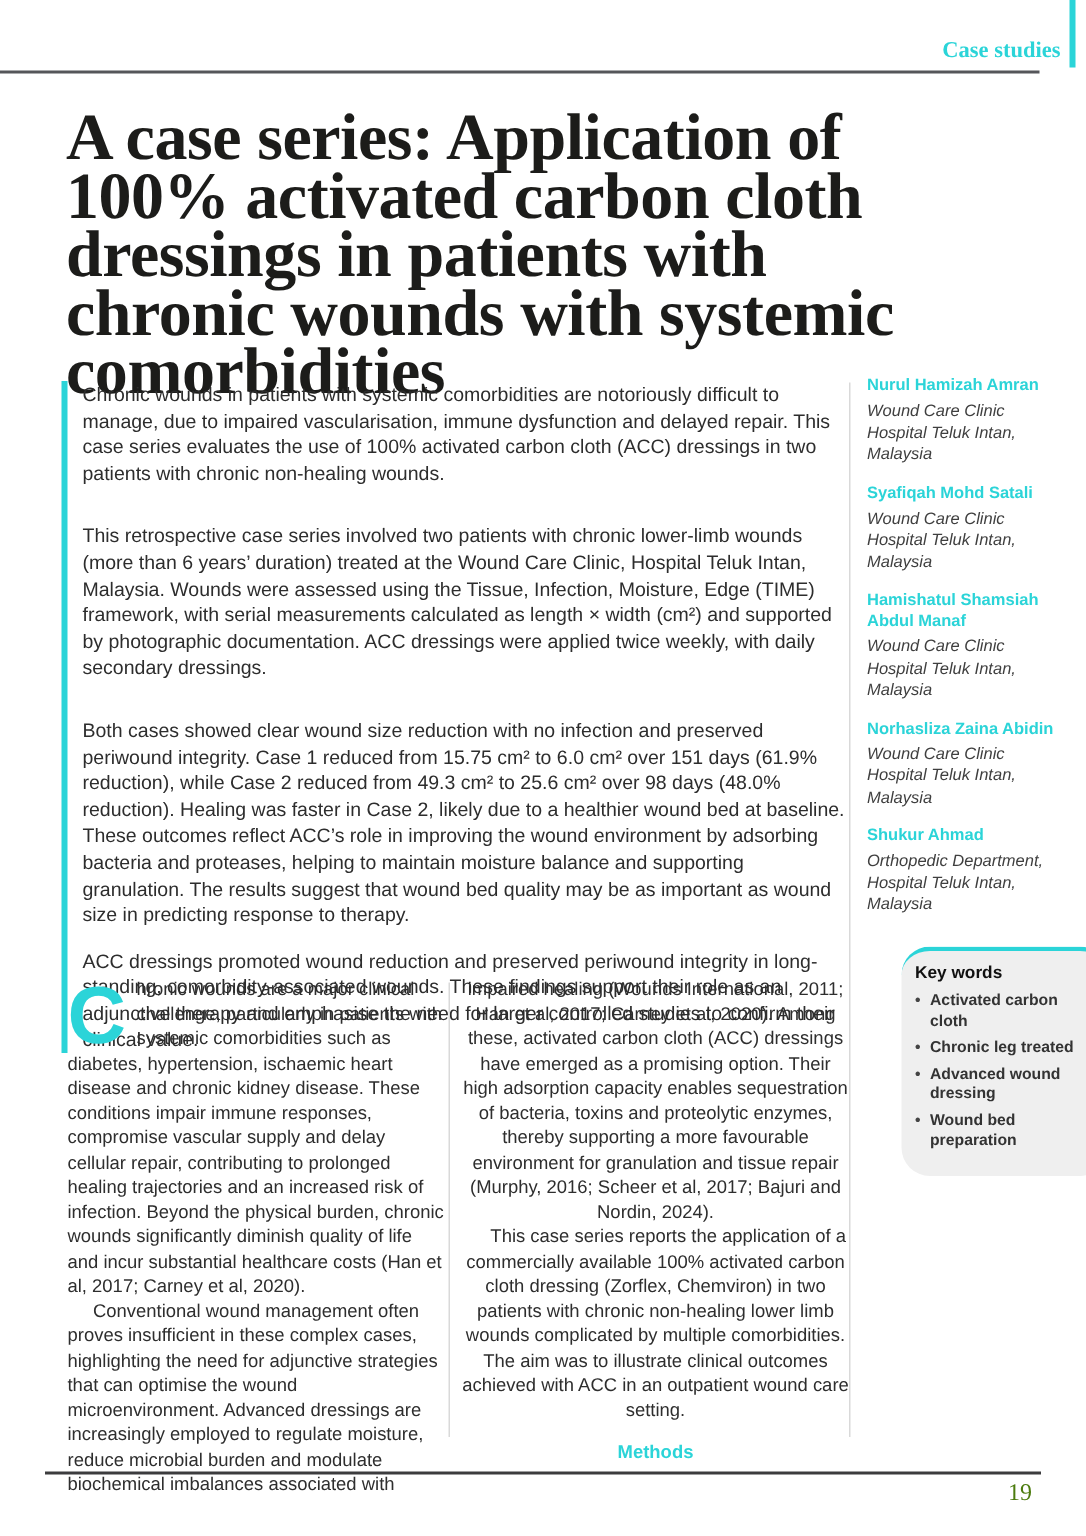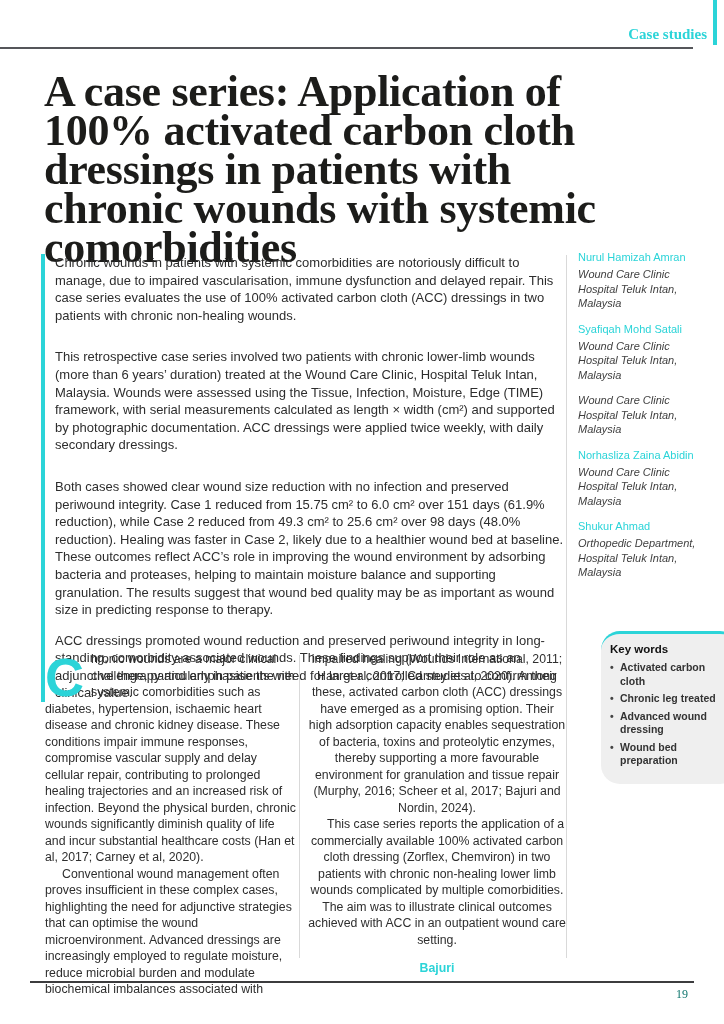--- a/index.html
+++ b/index.html
@@ -43,21 +43,21 @@
   }
   .abstract p { margin: 0 0 9px 0; }
   .abstract p.tight { margin-bottom: 0; margin-top: 24px; }
   .abstract p.conclusion { margin-top: 13px; margin-bottom: 0; }
   
   .authors {
     position: absolute; left: 578px; top: 250px; width: 136px;
   }
   .author { margin-bottom: 11px; }
   .author-name {
-    color: #2BD4D8; font-weight: normal; font-size: 11px; line-height: 14px;
+    color: #2BD4D8; font-weight: bold; font-size: 11px; line-height: 14px;
     margin-bottom: 3px;
   }
   .author-affiliation {
     font-style: italic; font-size: 11px; line-height: 14.5px; color: #3f3f3f;
     white-space: pre-line;
   }
   
   .keywords-box {
     position: absolute; left: 601px; top: 631px; width: 138px;
     background: #efefef;
@@ -102,21 +102,21 @@
   }
   .footer {
     position: absolute; left: 45px; top: 987px;
     font-family: "Liberation Serif", serif; font-size: 12.5px; font-weight: bold;
   }
   .footer .journal { color: #3A41AE; }
   .footer .sep { color: #b3b3b3; margin: 0 7px; font-weight: normal; }
   .footer .volume { color: #222; }
   .page-number {
     position: absolute; right: 36px; top: 987px;
-    font-family: "Liberation Serif", serif; font-size: 12px; color: #0f766e;
+    font-family: "Liberation Serif", serif; font-size: 16px; color: #4d7c0f;
   }
 </style>
 </head>
 <body>
 
 <div class="page">
 
   <div class="top-accent-bar"></div>
   <div class="section-label">Case studies</div>
   <div class="header-rule"></div>
@@ -137,20 +137,21 @@
 Hospital Teluk Intan,
 Malaysia</div>
     </div>
     <div class="author">
       <div class="author-name">Syafiqah Mohd Satali</div>
       <div class="author-affiliation">Wound Care Clinic
 Hospital Teluk Intan,
 Malaysia</div>
     </div>
     <div class="author">
+      <div class="author-name">Hamishatul Shamsiah Abdul Manaf</div>
       <div class="author-affiliation">Wound Care Clinic
 Hospital Teluk Intan,
 Malaysia</div>
     </div>
     <div class="author">
       <div class="author-name">Norhasliza Zaina Abidin</div>
       <div class="author-affiliation">Wound Care Clinic
 Hospital Teluk Intan,
 Malaysia</div>
     </div>
@@ -173,21 +174,21 @@
   </div>
 
   <div class="col col-left">
     <p><span class="drop-cap">C</span><span>hronic wounds are a major clinical challenge, particularly in patients with systemic comorbidities such as diabetes, hypertension, ischaemic heart disease and chronic kidney disease. These conditions impair immune responses, compromise vascular supply and delay cellular repair, contributing to prolonged healing trajectories and an increased risk of infection. Beyond the physical burden, chronic wounds significantly diminish quality of life and incur substantial healthcare costs (Han et al, 2017; Carney et al, 2020).</span></p>
     <p class="indent">Conventional wound management often proves insufficient in these complex cases, highlighting the need for adjunctive strategies that can optimise the wound microenvironment. Advanced dressings are increasingly employed to regulate moisture, reduce microbial burden and modulate biochemical imbalances associated with</p>
   </div>
 
   <div class="col col-right">
     <p>impaired healing (Wounds International, 2011; Han et al, 2017; Carney et al, 2020). Among these, activated carbon cloth (ACC) dressings have emerged as a promising option. Their high adsorption capacity enables sequestration of bacteria, toxins and proteolytic enzymes, thereby supporting a more favourable environment for granulation and tissue repair (Murphy, 2016; Scheer et al, 2017; Bajuri and Nordin, 2024).</p>
     <p class="indent">This case series reports the application of a commercially available 100% activated carbon cloth dressing (Zorflex, Chemviron) in two patients with chronic non-healing lower limb wounds complicated by multiple comorbidities. The aim was to illustrate clinical outcomes achieved with ACC in an outpatient wound care setting.</p>
-    <h3 class="methods-heading">Bajuri</h3>
+    <h3 class="methods-heading">Methods</h3>
   </div>
 
   <div class="divider divider-cols"></div>
   <div class="divider divider-sidebar"></div>
 
   <div class="footer-rule"></div>
   <div class="page-number">19</div>
 
 </div>
 

